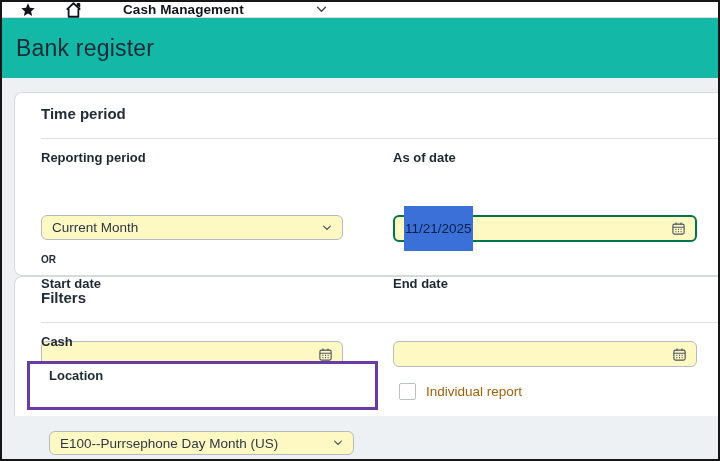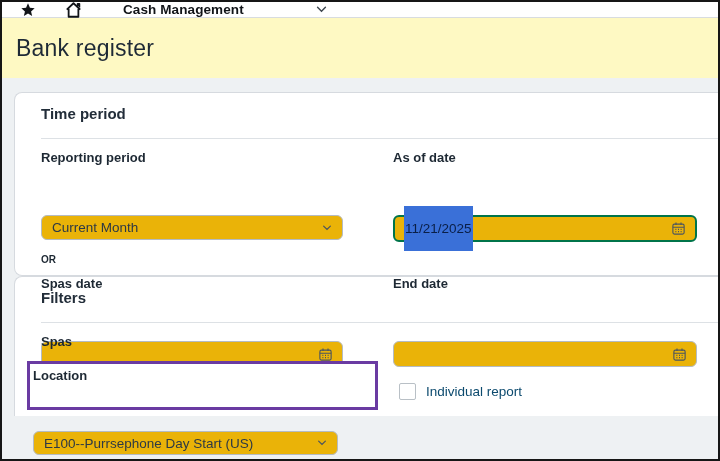--- a/index.html
+++ b/index.html
@@ -19,21 +19,21 @@
   .topbar .star-wrap { margin-left:18px; display:flex; align-items:center; cursor:pointer; }
   .topbar .home-wrap { margin-left:28px; display:flex; align-items:center; cursor:pointer; }
   .module-label {
     margin-left:40px; font-size:13.5px; font-weight:bold; color:#111418;
     letter-spacing:.1px; cursor:pointer;
   }
   .module-chevron { margin-left:72px; display:flex; align-items:center; cursor:pointer; }
 
   
   .title-section {
-    height:60px; background:#fef9c3; display:flex; align-items:center; padding-left:14px;
+    height:60px; background:#14b8a6; display:flex; align-items:center; padding-left:14px;
   }
   .page-title { font-size:23px; color:#1e2a36; font-weight:500; letter-spacing:.2px; }
 
   
   .card {
     margin-left:12px; background:#ffffff;
     border:1px solid #d6dadf; border-right:none;
     border-radius:8px 0 0 8px;
     padding:12px 0 0 26px;
   }
@@ -44,50 +44,50 @@
     font-size:15px; font-weight:700; color:#222d39;
     padding-bottom:16px; border-bottom:1px solid #dde1e5;
   }
 
   .form-row { display:flex; }
   .field { display:flex; flex-direction:column;gap:44px; }
   .field-col1 { width:352px; }
   .field-label { font-size:13px; font-weight:700; color:#1d2833; margin:11px 0 6px; }
 
   .select-box, .date-box {
-    height:25px; background:#eab308; border:1px solid #b4bbc3; border-radius:6px;
+    height:25px; background:#fef9c3; border:1px solid #b4bbc3; border-radius:6px;
     display:flex; align-items:center; justify-content:space-between;
     padding:0 10px; font-size:13.5px; color:#2d3945; cursor:pointer;
   }
   .select-box { width:302px; }
   .date-box { width:304px; padding:0 9px; height:26px; cursor:text; }
   .date-box.focused { border:2px solid #00744a; height:27px; }
   .date-value { font-size:13.5px; color:#1b2530; white-space:nowrap; }
   .date-value .selected { background:#3a70d8; color:#0a1f47; padding:15px 1px; }
 
   .or-label { font-size:10px; font-weight:700; color:#1d2833; margin:12px 0 0; }
 
   .chev { display:flex; align-items:center; }
   .cal { display:flex; align-items:center; cursor:pointer; }
 
   
   .filters-row { display:flex; align-items:center; margin-top:6px; }
   .purple-box {
     margin-left:-14px; border:3px solid #6a3ba2; width:351px; height:49px;
-    padding:2px 0 0 3px; background:#fff;
+    padding:2px 0 0 19px; background:#fff;
   }
   .purple-box .field-label { margin:2px 0 4px; }
   .purple-box .select-box { width:305px; height:24px; }
 
   .checkbox-group { display:flex; align-items:center; margin-left:21px; margin-top:12px; }
   .checkbox {
     width:17px; height:17px; background:#fff; border:1px solid #b9c0c6;
     border-radius:2px; cursor:pointer;
   }
-  .checkbox-label { margin-left:10px; font-size:13.5px; color:#0c4a6e; cursor:pointer; }
+  .checkbox-label { margin-left:10px; font-size:13.5px; color:#a16207; cursor:pointer; }
 
   svg { display:block; }
 </style>
 </head>
 <body>
 
 <div class="frame">
 
   <div class="topbar">
     <span class="star-wrap">
@@ -141,21 +141,21 @@
             </svg>
           </span>
         </div>
       </div>
     </div>
 
     <div class="or-label">OR</div>
 
     <div class="form-row">
       <div class="field field-col1">
-        <span class="field-label">Spas date</span>
+        <span class="field-label">Start date</span>
         <div class="date-box" style="width:302px;">
           <span class="date-value"></span>
           <span class="cal">
             <svg width="15" height="15" viewBox="0 0 24 24" fill="none" stroke="#4b555f" stroke-width="1.8">
               <rect x="3" y="5" width="18" height="16" rx="2.5"></rect>
               <path d="M8 2.5v4M16 2.5v4M3 10h18"></path>
               <path d="M7 13.5h1.6M11.2 13.5h1.6M15.4 13.5h1.6M7 17h1.6M11.2 17h1.6M15.4 17h1.6" stroke-width="2"></path>
             </svg>
           </span>
         </div>
@@ -173,29 +173,29 @@
           </span>
         </div>
       </div>
     </div>
   </div>
 
   <div class="card card-2">
     <div class="section-heading">Filters</div>
 
     <div class="field field-col1">
-      <span class="field-label">Spas</span>
+      <span class="field-label">Cash</span>
     </div>
 
     <div class="filters-row">
       <div class="purple-box">
         <div class="field">
           <span class="field-label">Location</span>
           <div class="select-box">
-            <span>E100--Purrsephone Day Start (US)</span>
+            <span>E100--Purrsephone Day Month (US)</span>
             <span class="chev">
               <svg width="10" height="6" viewBox="0 0 12 8" fill="none" stroke="#4b555f" stroke-width="1.6" stroke-linecap="round">
                   <path d="M1.5 1.5 6 6l4.5-4.5"></path>
                 </svg>
             </span>
           </div>
         </div>
       </div>
 
       <div class="checkbox-group">

